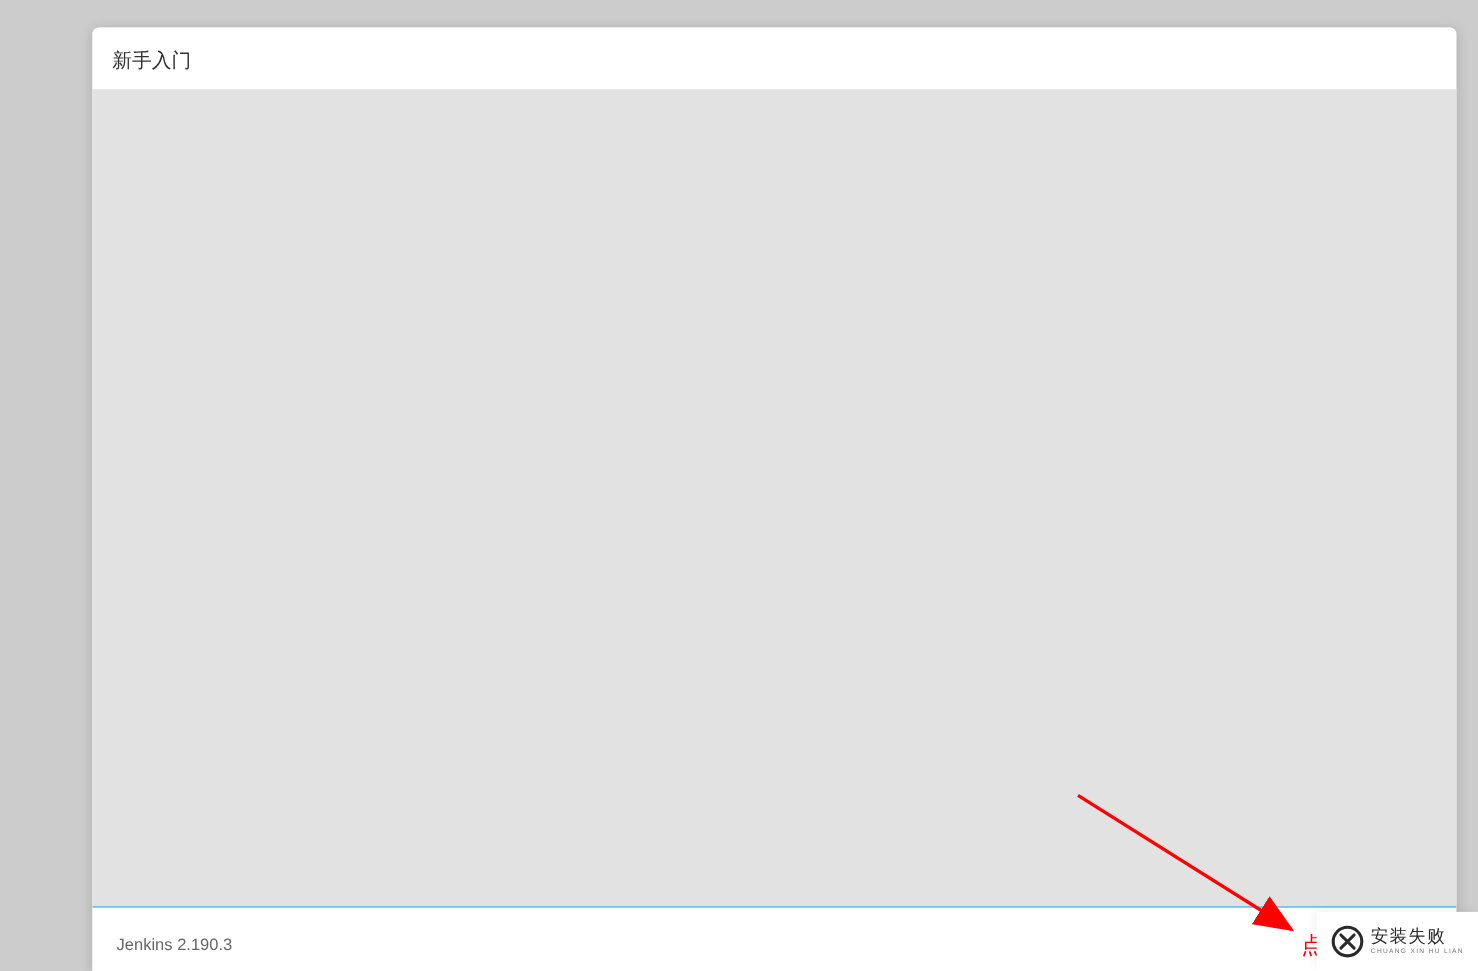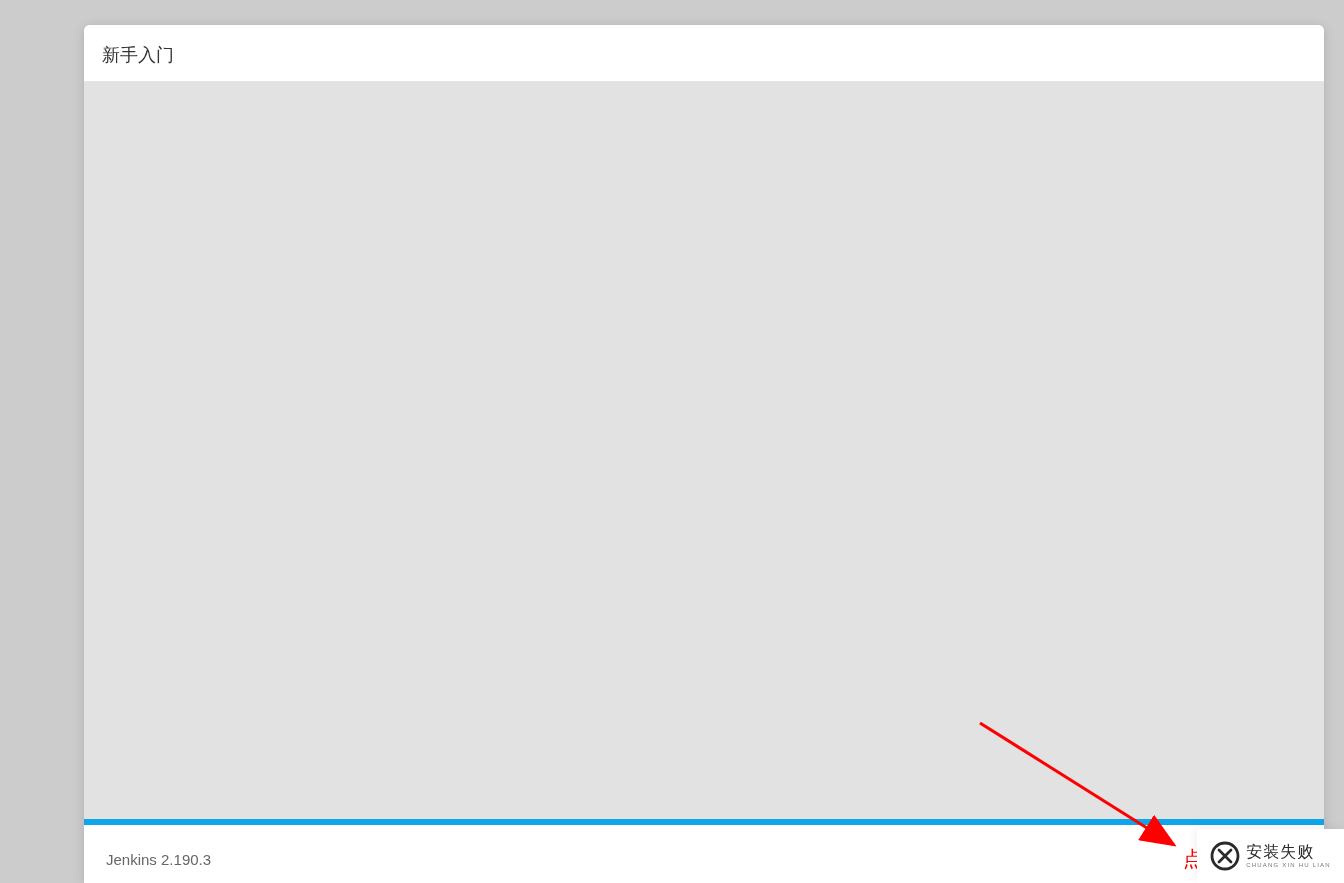--- a/index.html
+++ b/index.html
@@ -65,21 +65,21 @@
       border-radius: 4px;
       cursor: pointer;
     }
     .dialog-middle {
       flex: 1;
       background: #e2e2e2;
     }
     .dialog-footer {
       background: #ffffff;
       padding: 20px 22px 10px 22px;
-      border-top: 6px solid #0ea5e9;
+      border-top: 1px solid #0ea5e9;
       display: flex;
       align-items: center;
       justify-content: space-between;
       position: relative;
     }
     .version-text {
       color: #666;
       font-size: 15px;
     }
     .footer-right {

